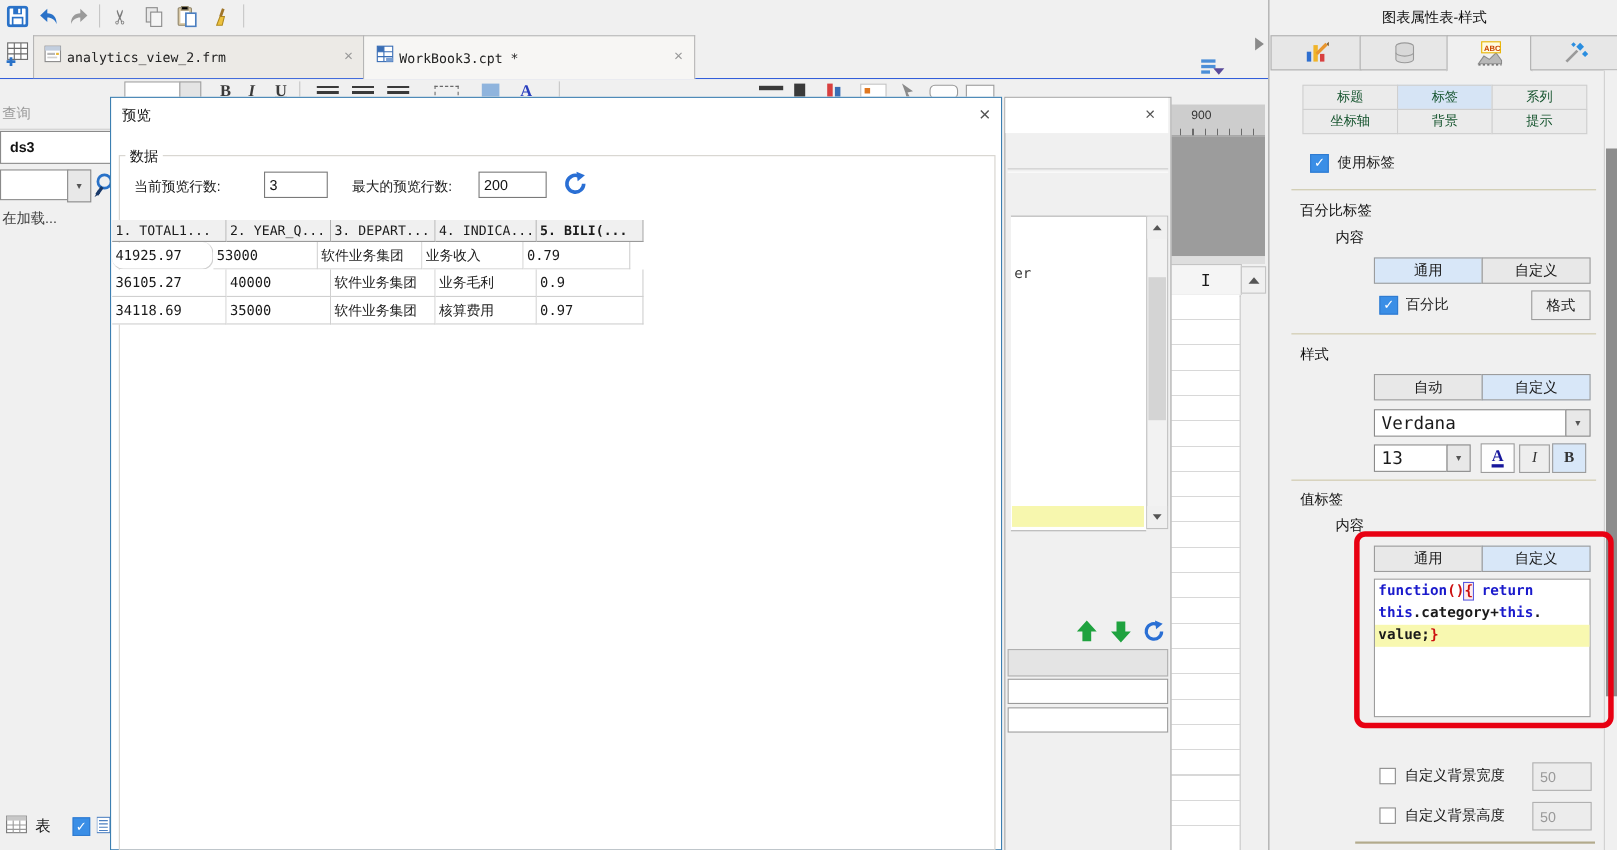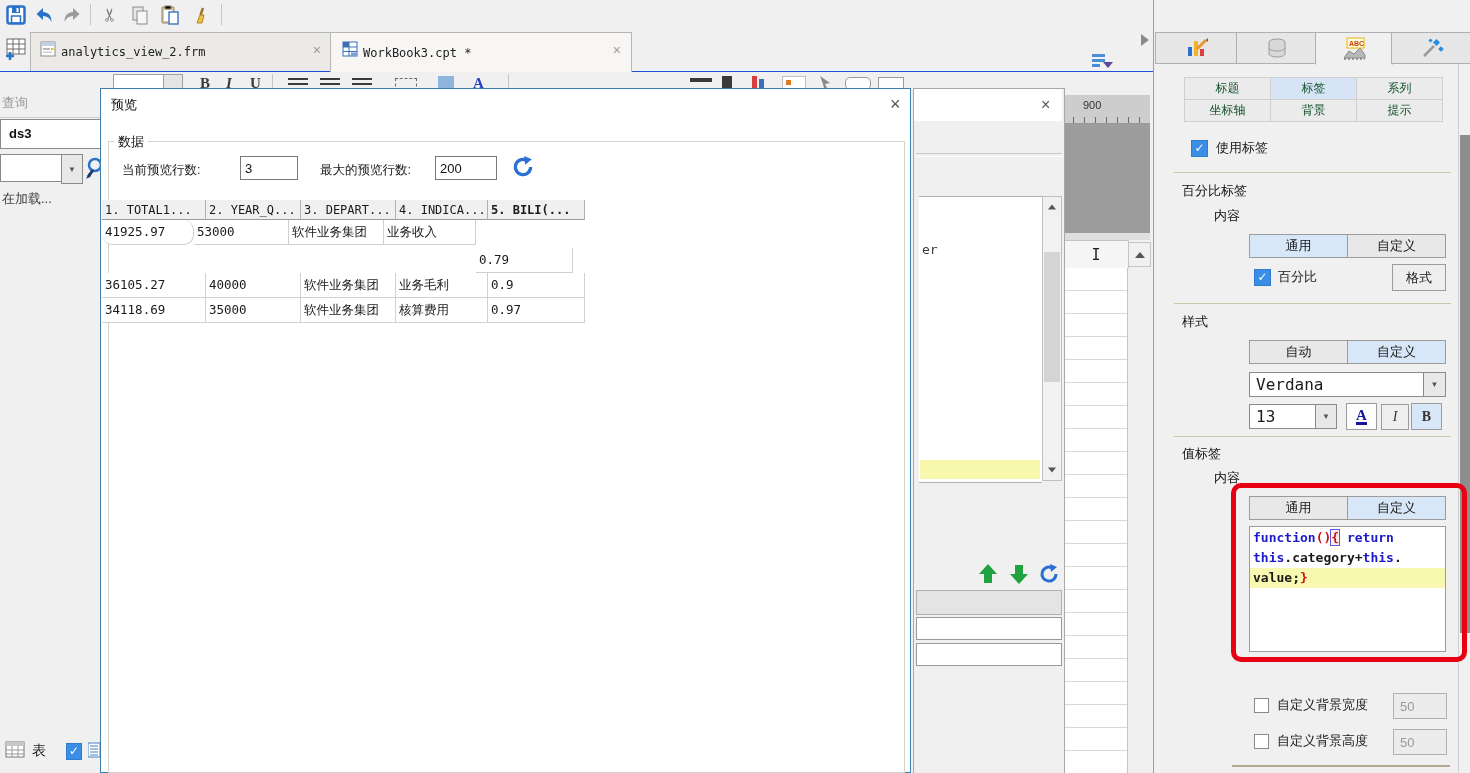--- a/index.html
+++ b/index.html
@@ -296,20 +296,21 @@
   <div class="abs scrollup">
       <div class="tri-up"></div>
     </div>
   <div class="abs cells"></div>
   <div class="abs vtrack"></div>
   <div class="abs" style="left:1141px;top:34px;">
       <div class="tri-right"></div>
     </div>
 
   <div class="abs panel">
+    <div class="p-title">图表属性表-样式</div>
 
     <div class="icontabs">
       <div class="itab" style="left:1px;width:81px;">
         <svg width="24" height="22" viewBox="0 0 24 22">
             <rect x="3" y="10" width="4" height="9" fill="#2e6fd0"></rect>
             <rect x="9" y="4" width="4" height="15" fill="#f0b429"></rect>
             <rect x="15" y="12" width="4" height="7" fill="#d84040"></rect>
             <path d="M12 12 L21 3" stroke="#e8962e" stroke-width="3"></path>
             <path d="M21 3 L23 1 L23 5 Z" fill="#7a5a2a"></path>
           </svg>
@@ -501,21 +502,21 @@
         <div class="phc" style="width:95px;">2. YEAR_Q...</div>
         <div class="phc" style="width:95px;">3. DEPART...</div>
         <div class="phc" style="width:92px;">4. INDICA...</div>
         <div class="phc" style="width:97px;font-weight:bold;">5. BILI(...</div>
       </div>
       <div class="prow">
         <div class="pdc" style="width:92px;border-radius:10px;">41925.97</div>
         <div class="pdc" style="width:95px;">53000</div>
         <div class="pdc" style="width:95px;">软件业务集团</div>
         <div class="pdc" style="width:92px;">业务收入</div>
-        <div class="pdc" style="width:97px;margin-top:28px;">0.79</div>
+        <div class="pdc" style="width:97px;">0.79</div>
       </div>
       <div class="prow">
         <div class="pdc" style="width:104px;">36105.27</div>
         <div class="pdc" style="width:95px;">40000</div>
         <div class="pdc" style="width:95px;">软件业务集团</div>
         <div class="pdc" style="width:92px;">业务毛利</div>
         <div class="pdc" style="width:97px;">0.9</div>
       </div>
       <div class="prow">
         <div class="pdc" style="width:104px;">34118.69</div>

